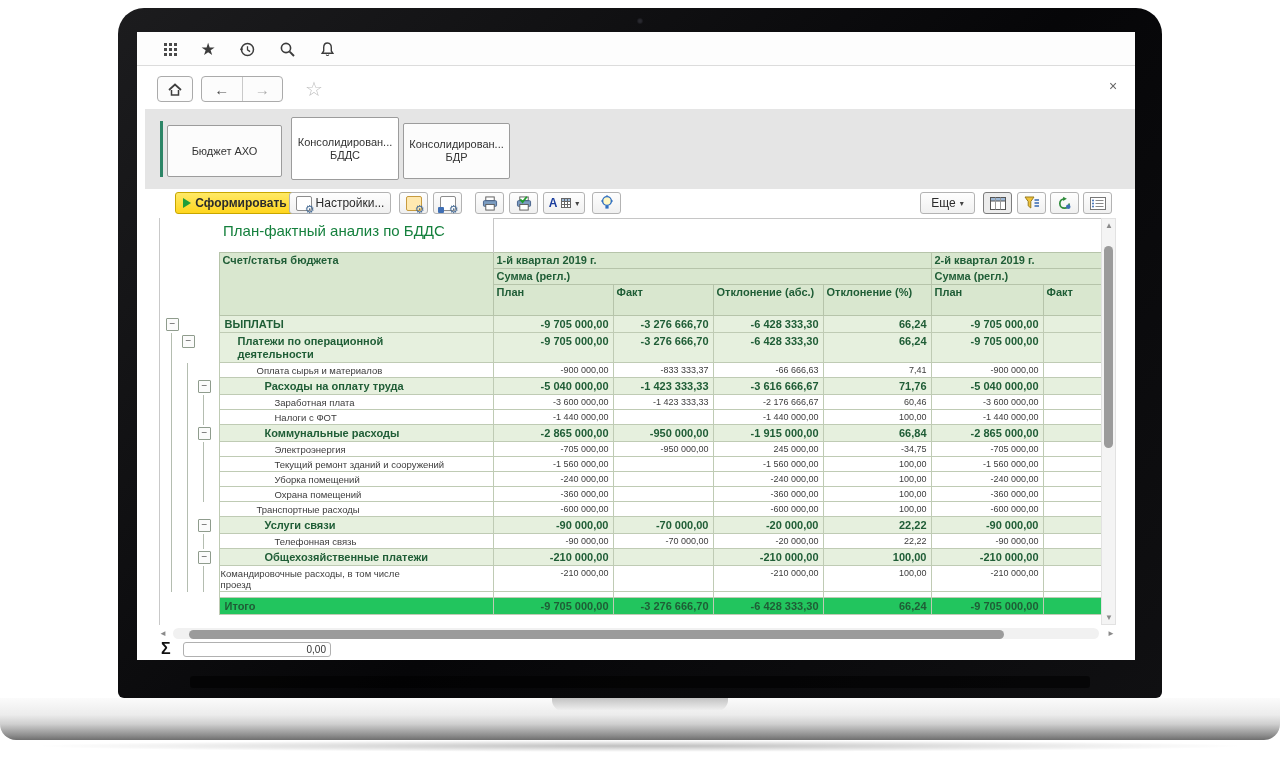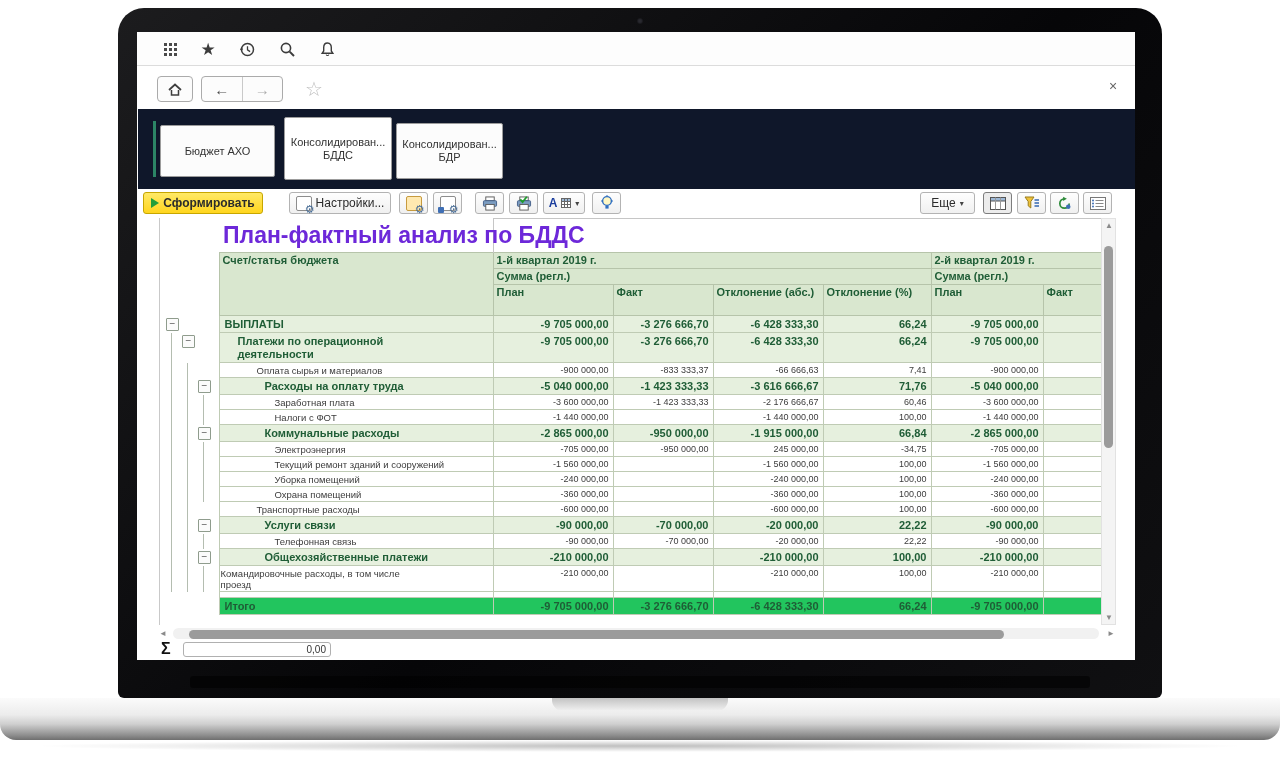--- a/index.html
+++ b/index.html
@@ -43,35 +43,35 @@
   .navgrp{position:absolute;left:64px;top:10px;width:80px;height:24px;border:1px solid #ababab;
           border-radius:4px;background:#fcfcfc;display:flex;}
   .navgrp span{flex:1;display:flex;align-items:center;justify-content:center;font-size:15px;}
   .nav-back{color:#4a4a4a;border-right:1px solid #c9c9c9;}
   .nav-fwd{color:#ababab;}
   .fav-star{position:absolute;left:168px;top:11px;font-size:20px;color:#bfbfbf;}
   .wtitle{position:absolute;left:206px;top:13px;font-size:15px;color:#1c1c1c;white-space:nowrap;}
   .wclose{position:absolute;left:972px;top:12px;font-size:14px;color:#666;cursor:pointer;}
 
   
-  .tabsrow{position:absolute;left:1px;top:77px;width:1074px;height:80px;background:#0f172a;}
+  .tabsrow{position:absolute;left:8px;top:77px;width:1074px;height:80px;background:#e5e5e5;}
   .tab-accent{position:absolute;left:15px;top:12px;width:3px;height:56px;background:#2c8566;}
   .tab{position:absolute;border:1px solid #9c9c9c;border-radius:2px;background:#fcfcfc;
        display:flex;flex-direction:column;align-items:center;justify-content:center;
        font-size:11px;line-height:13px;color:#333;text-align:center;cursor:pointer;}
   .tab1{left:22px;top:16px;width:113px;height:50px;}
   .tab2{left:146px;top:8px;width:106px;height:61px;background:#fff;}
   .tab3{left:258px;top:14px;width:105px;height:54px;}
 
   
   .toolbar{position:absolute;left:0;top:158px;width:998px;height:28px;background:#fff;}
   .tbtn{position:absolute;top:2px;height:22px;border:1px solid #b3b3b3;border-radius:3px;
         background:linear-gradient(#fefefe,#f0f0f0);display:flex;align-items:center;
         justify-content:center;gap:4px;font-size:12px;color:#2b2b2b;cursor:pointer;box-sizing:border-box;}
-  .btn-generate{left:6px;width:120px;background:linear-gradient(#ffe966,#ffd51e);
+  .btn-generate{left:38px;width:120px;background:linear-gradient(#ffe966,#ffd51e);
         border:1px solid #c7a600;font-weight:bold;}
   .play-tri{width:0;height:0;border-left:8px solid #219e3a;border-top:5px solid transparent;
         border-bottom:5px solid transparent;}
   .btn-settings{left:152px;width:102px;}
   .icbtn{width:29px;}
   .ic-frame{position:relative;width:14px;height:13px;border:1px solid #8d8d8d;border-radius:2px;
         background:#fff;display:inline-block;}
   .ic-frame .gear{position:absolute;right:-4px;bottom:-4px;font-size:11px;color:#4a6e96;line-height:10px;}
   .ic-save{position:absolute;left:-3px;bottom:-3px;width:6px;height:6px;background:#3f6fb5;border-radius:1px;}
   .afmt{font-weight:bold;color:#1c3e9e;font-size:12px;}
@@ -87,21 +87,21 @@
           border-left:1px solid #c9c9c9;}
   table.rep{border-collapse:collapse;table-layout:fixed;width:941px;}
   table.rep td{vertical-align:top;overflow:hidden;box-sizing:border-box;}
   td.gut{border:none !important;background:#fff;position:relative;padding:0;}
   .tw{position:absolute;left:0;top:0;right:0;bottom:0;}
   .tl{position:absolute;top:0;bottom:0;width:1px;background:#b4bdb0;}
   .mb{position:absolute;top:2px;width:11px;height:11px;border:1px solid #8f9c8d;background:#fbfbfb;
       font-size:10px;line-height:9px;text-align:center;color:#555;border-radius:1px;cursor:pointer;}
   tr.ttl{height:34px;}
   .nm-t{border:none;white-space:nowrap;overflow:visible !important;padding:3px 0 0 4px;}
-  .nm-t span{font-size:23px;font-weight:bold;color:#6d28d9;}
+  .nm-t span{font-size:15px;font-weight:normal;color:#15803d;}
   td.ts{border-top:1px solid #c6c6c6;}
   td.tsl{border-left:1px solid #c6c6c6;}
   tr.hr td.hc{background:#d9e7cf;border:1px solid #b6c4aa;color:#1f5d36;font-weight:bold;
       font-size:11px;padding:1px 3px;line-height:13px;}
   tr.r1{height:16px;} tr.r2{height:15px;margin-top:12px;} tr.r3{height:31px;}
   td.nm{border:1px solid #bfcbb4;padding-top:2px;font-size:9.5px;color:#3c3c3c;line-height:11px;}
   td.vl{border:1px solid #bfcbb4;text-align:right;padding:2px 4px 0 0;font-size:9px;color:#3c3c3c;
         line-height:11px;white-space:nowrap;}
   tr.l{height:14px;}
   tr.g{height:16px;}

